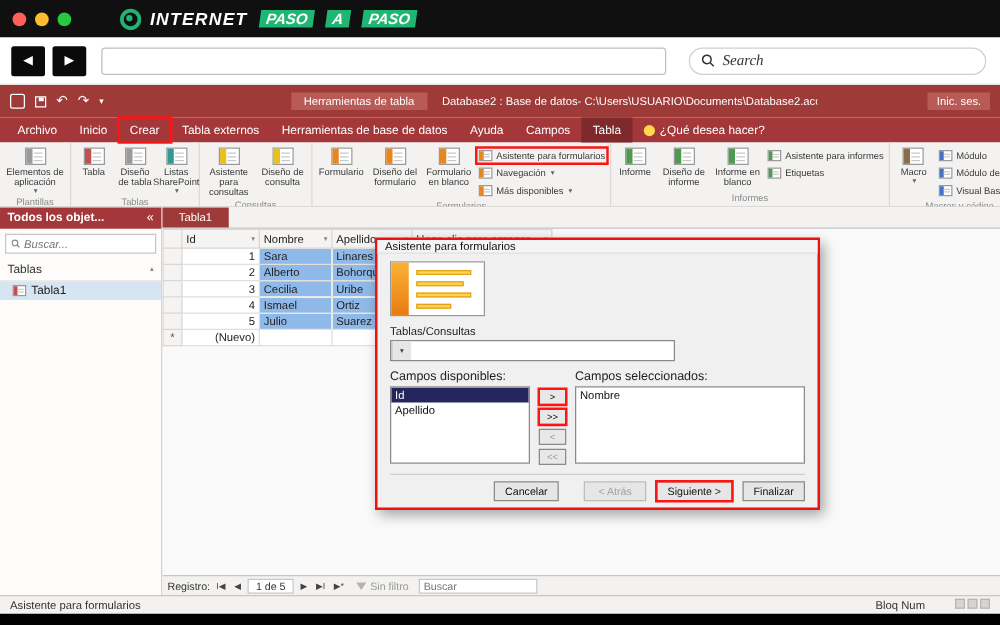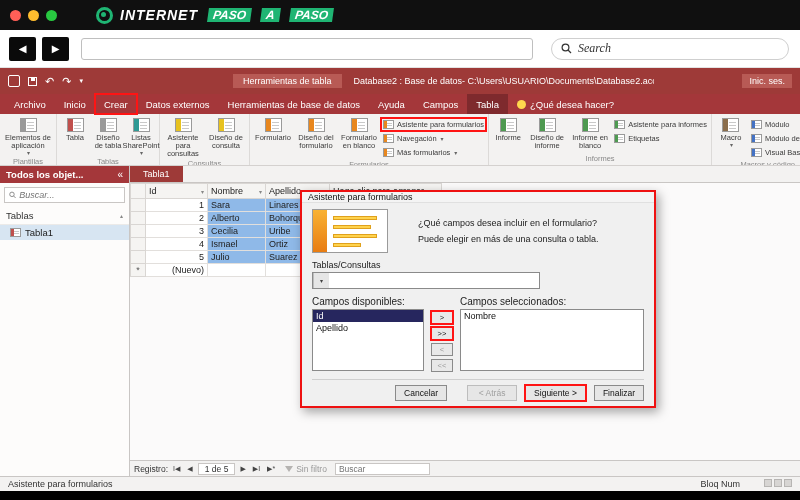--- a/index.html
+++ b/index.html
@@ -179,21 +179,21 @@
     </div>
     <span class="ctxlabel">Herramientas de tabla</span>
     <span class="doc-title">Database2 : Base de datos- C:\Users\USUARIO\Documents\Database2.accdb (Formato...</span>
     <span class="signin">Inic. ses.</span>
   </div>
 
   <div class="rtabs">
     <span class="rtab">Archivo</span>
     <span class="rtab">Inicio</span>
     <span class="rtab anno-red">Crear</span>
-    <span class="rtab">Datos externos</span>
+    <span class="rtab">Tabla externos</span>
     <span class="rtab">Herramientas de base de datos</span>
     <span class="rtab">Ayuda</span>
     <span class="rtab">Campos</span>
     <span class="rtab active">Tabla</span>
     <span class="rtab">
       <span class="help-bulb"></span>
       <span>¿Qué desea hacer?</span>
     </span>
   </div>
 
@@ -262,21 +262,21 @@
             <span class="icn sm orange"></span>
             <span>Asistente para formularios</span>
           </div>
           <div class="btn-sm">
             <span class="icn sm orange"></span>
             <span>Navegación</span>
             <span class="caret">▾</span>
           </div>
           <div class="btn-sm">
             <span class="icn sm orange"></span>
-            <span>Más formularios</span>
+            <span>Más disponibles</span>
             <span class="caret">▾</span>
           </div>
         </div>
       </div>
       <div class="rlabel">Formularios</div>
     </div>
 
     <div class="rgroup">
       <div class="rbody">
         <div class="btn-lg w34">
@@ -479,24 +479,20 @@
       <span>Asistente para formularios</span>
     </div>
     <div class="dlg-body">
       <div class="dlg-top">
         <div class="wizimg">
           <span class="wizbar" style="top:6px;width:44px"></span>
           <span class="wizbar" style="top:15px;width:38px"></span>
           <span class="wizbar" style="top:24px;width:44px"></span>
           <span class="wizbar" style="top:33px;width:28px"></span>
         </div>
-        <div class="dlg-q">
-          <div>¿Qué campos desea incluir en el formulario?</div>
-          <div>Puede elegir en más de una consulta o tabla.</div>
-        </div>
       </div>
       <div class="dlg-label">Tablas/Consultas</div>
       <div class="combo">
         <span class="arrow">▾</span>
       </div>
       <div class="fieldlabels">
         <span class="fl-left">Campos disponibles:</span>
         <span>Campos seleccionados:</span>
       </div>
       <div class="fields">

